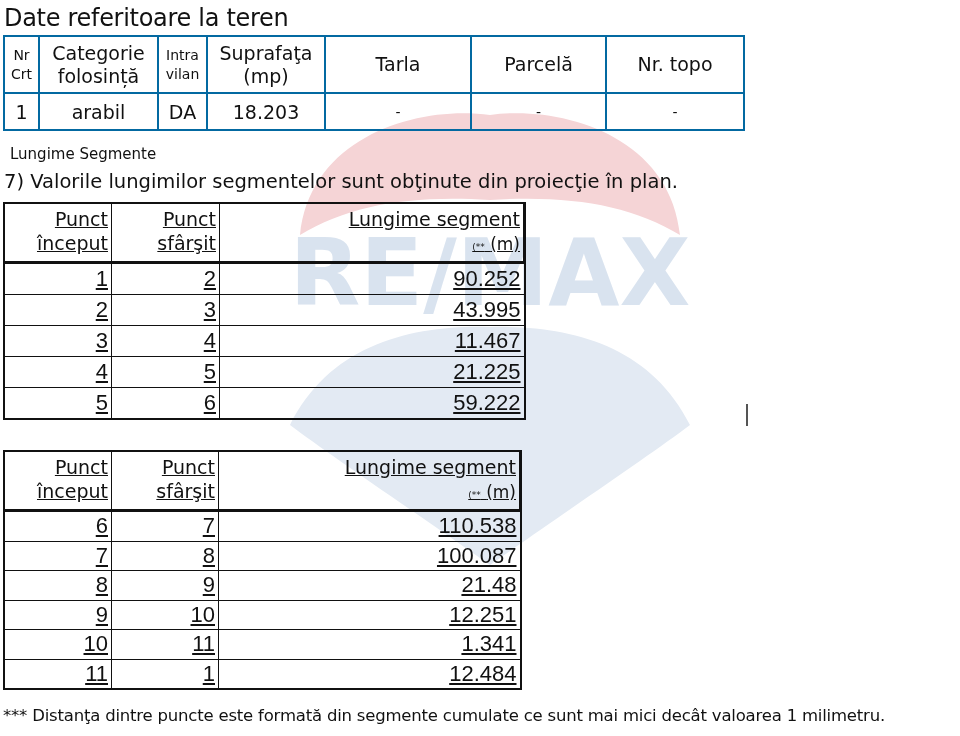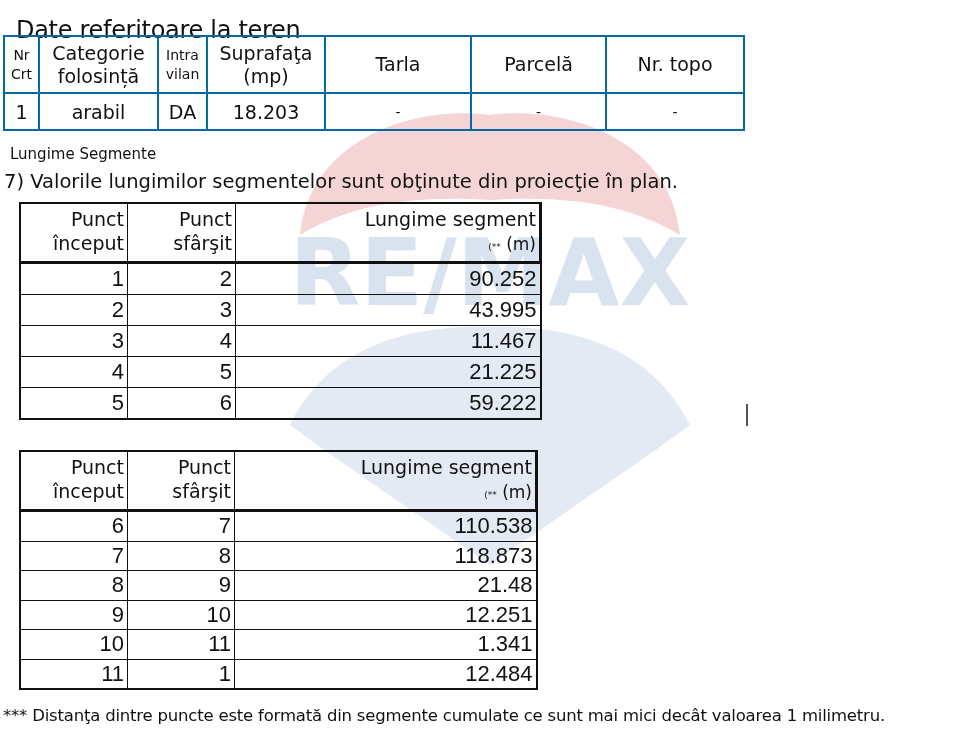--- a/index.html
+++ b/index.html
@@ -3,31 +3,31 @@
 <meta charset="utf-8">
 <style>
   html, body { margin: 0; padding: 0; }
   body {
     width: 960px; height: 736px; position: relative; overflow: hidden;
     background: #ffffff; color: #111;
     font-family: "DejaVu Sans", sans-serif;
   }
   .watermark { position: absolute; left: 270px; top: 95px; width: 440px; height: 480px; pointer-events: none; z-index: 0; }
   .layer { position: absolute; z-index: 1; }
-  h1.title { position: absolute; left: 4px; top: 4px; margin: 12px; font-size: 24px; font-weight: normal; letter-spacing: -0.3px; }
+  h1.title { position: absolute; left: 4px; top: 4px; margin: 0; font-size: 24px; font-weight: normal; letter-spacing: -0.3px; }
   table { border-collapse: collapse; }
   .teren { position: absolute; left: 3px; top: 35px; }
   .teren td, .teren th { border: 2px solid #0369a1; text-align: center; font-weight: normal; padding: 0; }
   .teren th { height: 55px; font-size: 19px; line-height: 23px; }
   .teren th.small { font-size: 14px; line-height: 19px; }
   .teren td { height: 35px; font-size: 19px; }
   .teren td.dash { font-size: 14px; }
   .seg-title { position: absolute; left: 10px; top: 145px; font-size: 15px; }
   .seg-note { position: absolute; left: 4px; top: 170px; font-size: 19.5px; }
-  .seg { position: absolute; left: 19px; }
+  .seg { position: absolute; left: 3px; text-decoration: underline; }
   .seg th, .seg td { border: 1px solid #111; padding: 0 3px; text-align: right; font-weight: normal; }
   .seg th { font-size: 19px; line-height: 24px; padding-top: 3px; padding-bottom: 2px; border-width: 2px 1px 3px 1px; vertical-align: top; }
   .seg th:first-child { border-left-width: 2px; }
   .seg th:last-child { border-right-width: 3px; }
   .seg th .unit { font-size: 17px; }
   .seg th .unit small { font-size: 9px; }
   .seg td { font-family: "Liberation Sans", sans-serif; font-size: 22px; height: 30px; line-height: 30px; }
   .seg td:first-child { border-left-width: 2px; }
   .seg td:last-child { border-right-width: 2px; }
   .seg tr:last-child td { border-bottom-width: 2px; }
@@ -121,21 +121,21 @@
       <th style="width:294px"><span>Lungime segment</span><br><span class="unit"><small>(**</small> <span>(m)</span></span></th>
     </tr>
     <tr>
           <td>6</td>
           <td>7</td>
           <td>110.538</td>
         </tr>
     <tr>
           <td>7</td>
           <td>8</td>
-          <td>118.873</td>
+          <td>100.087</td>
         </tr>
     <tr>
           <td>8</td>
           <td>9</td>
           <td>21.48</td>
         </tr>
     <tr>
           <td>9</td>
           <td>10</td>
           <td>12.251</td>

